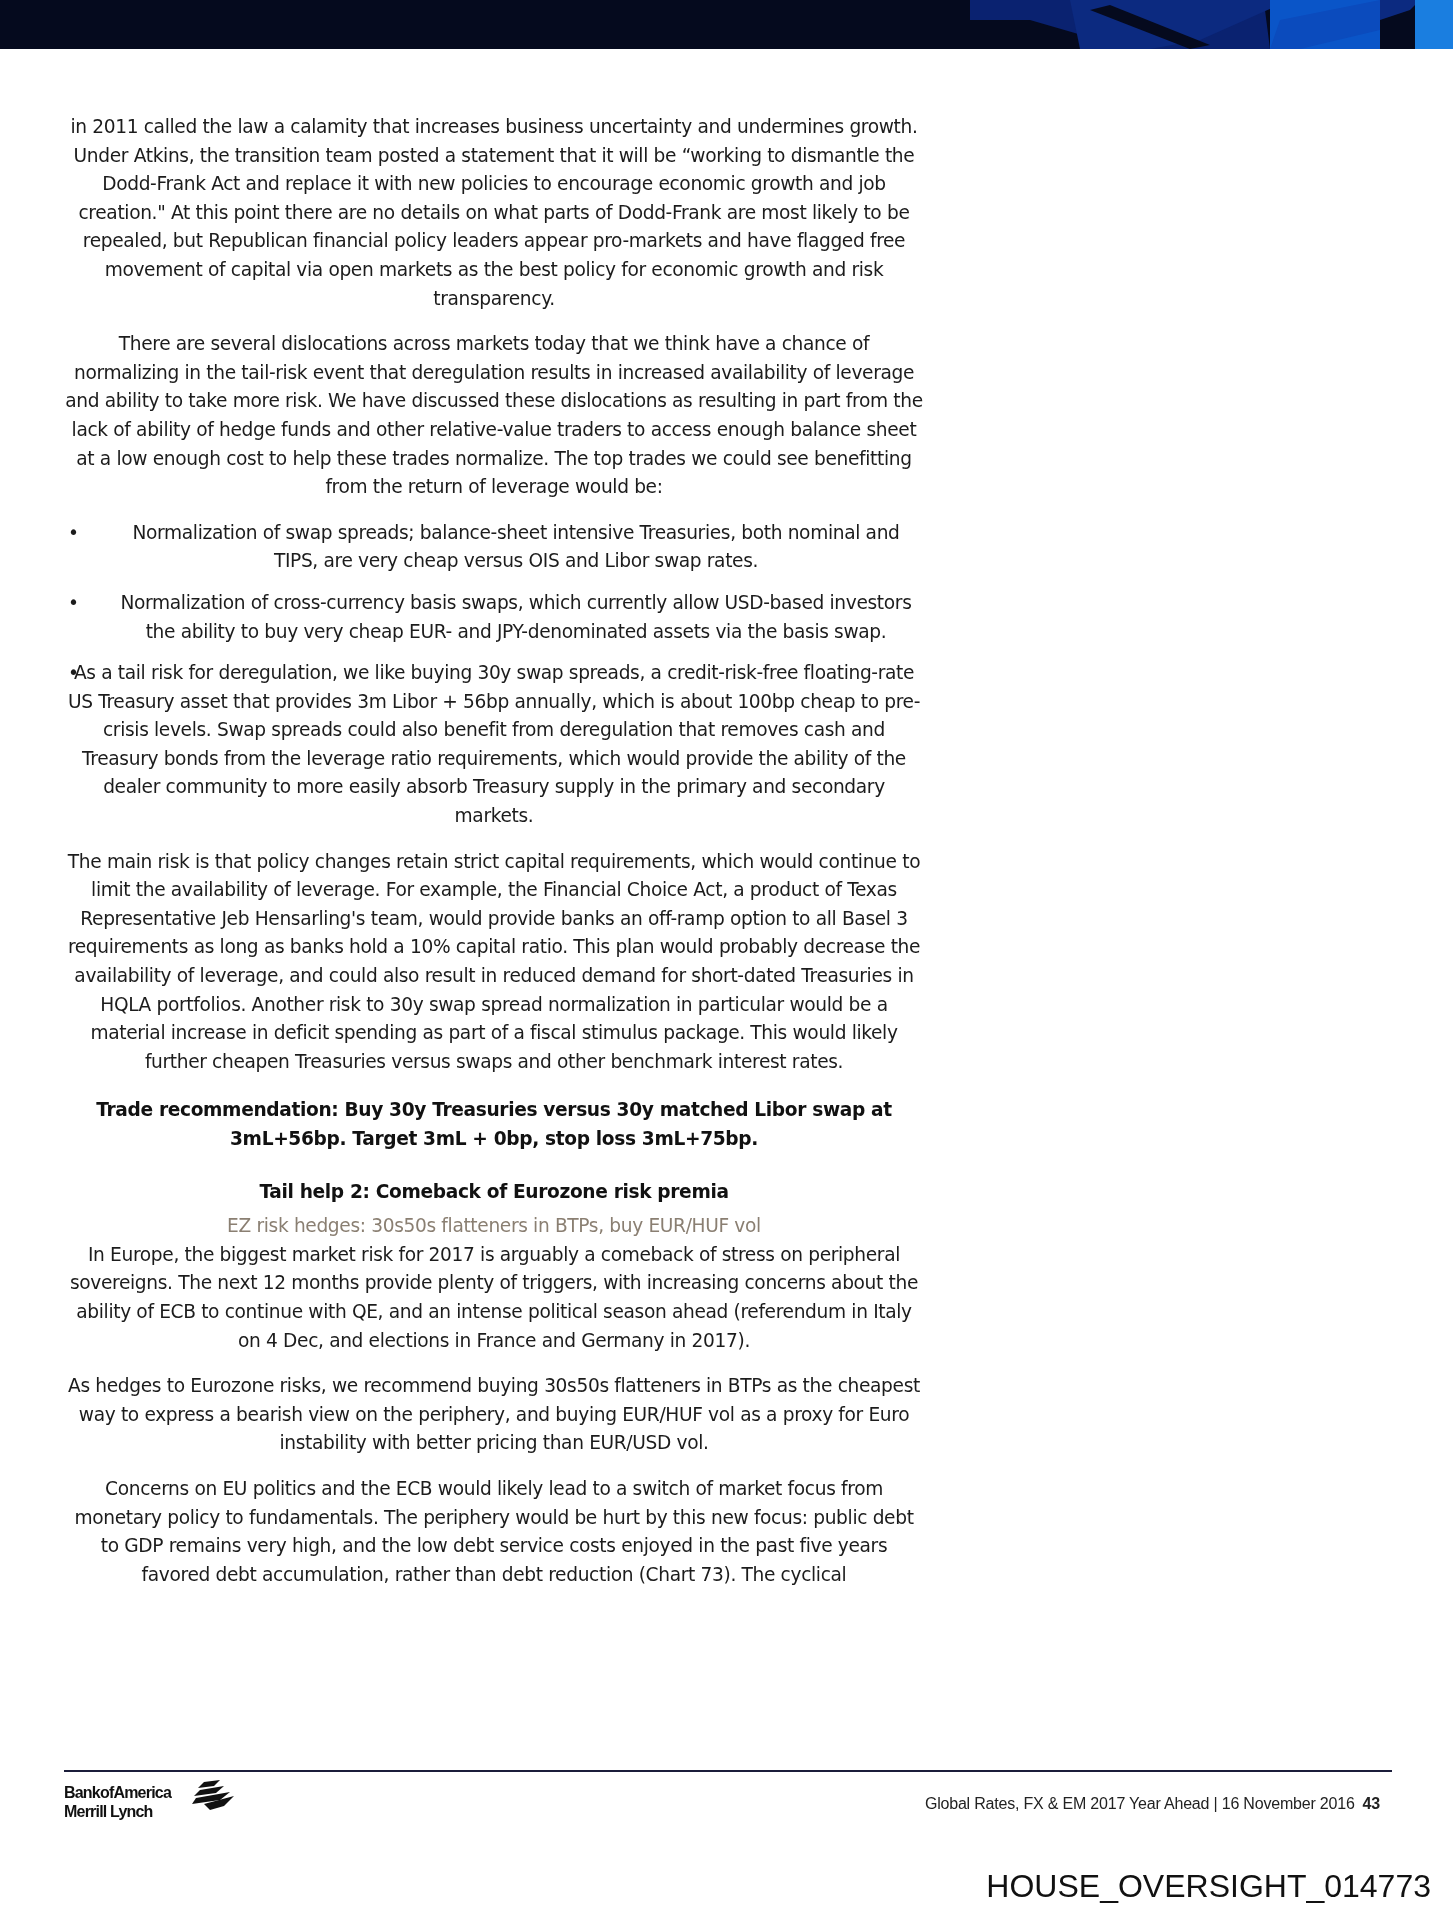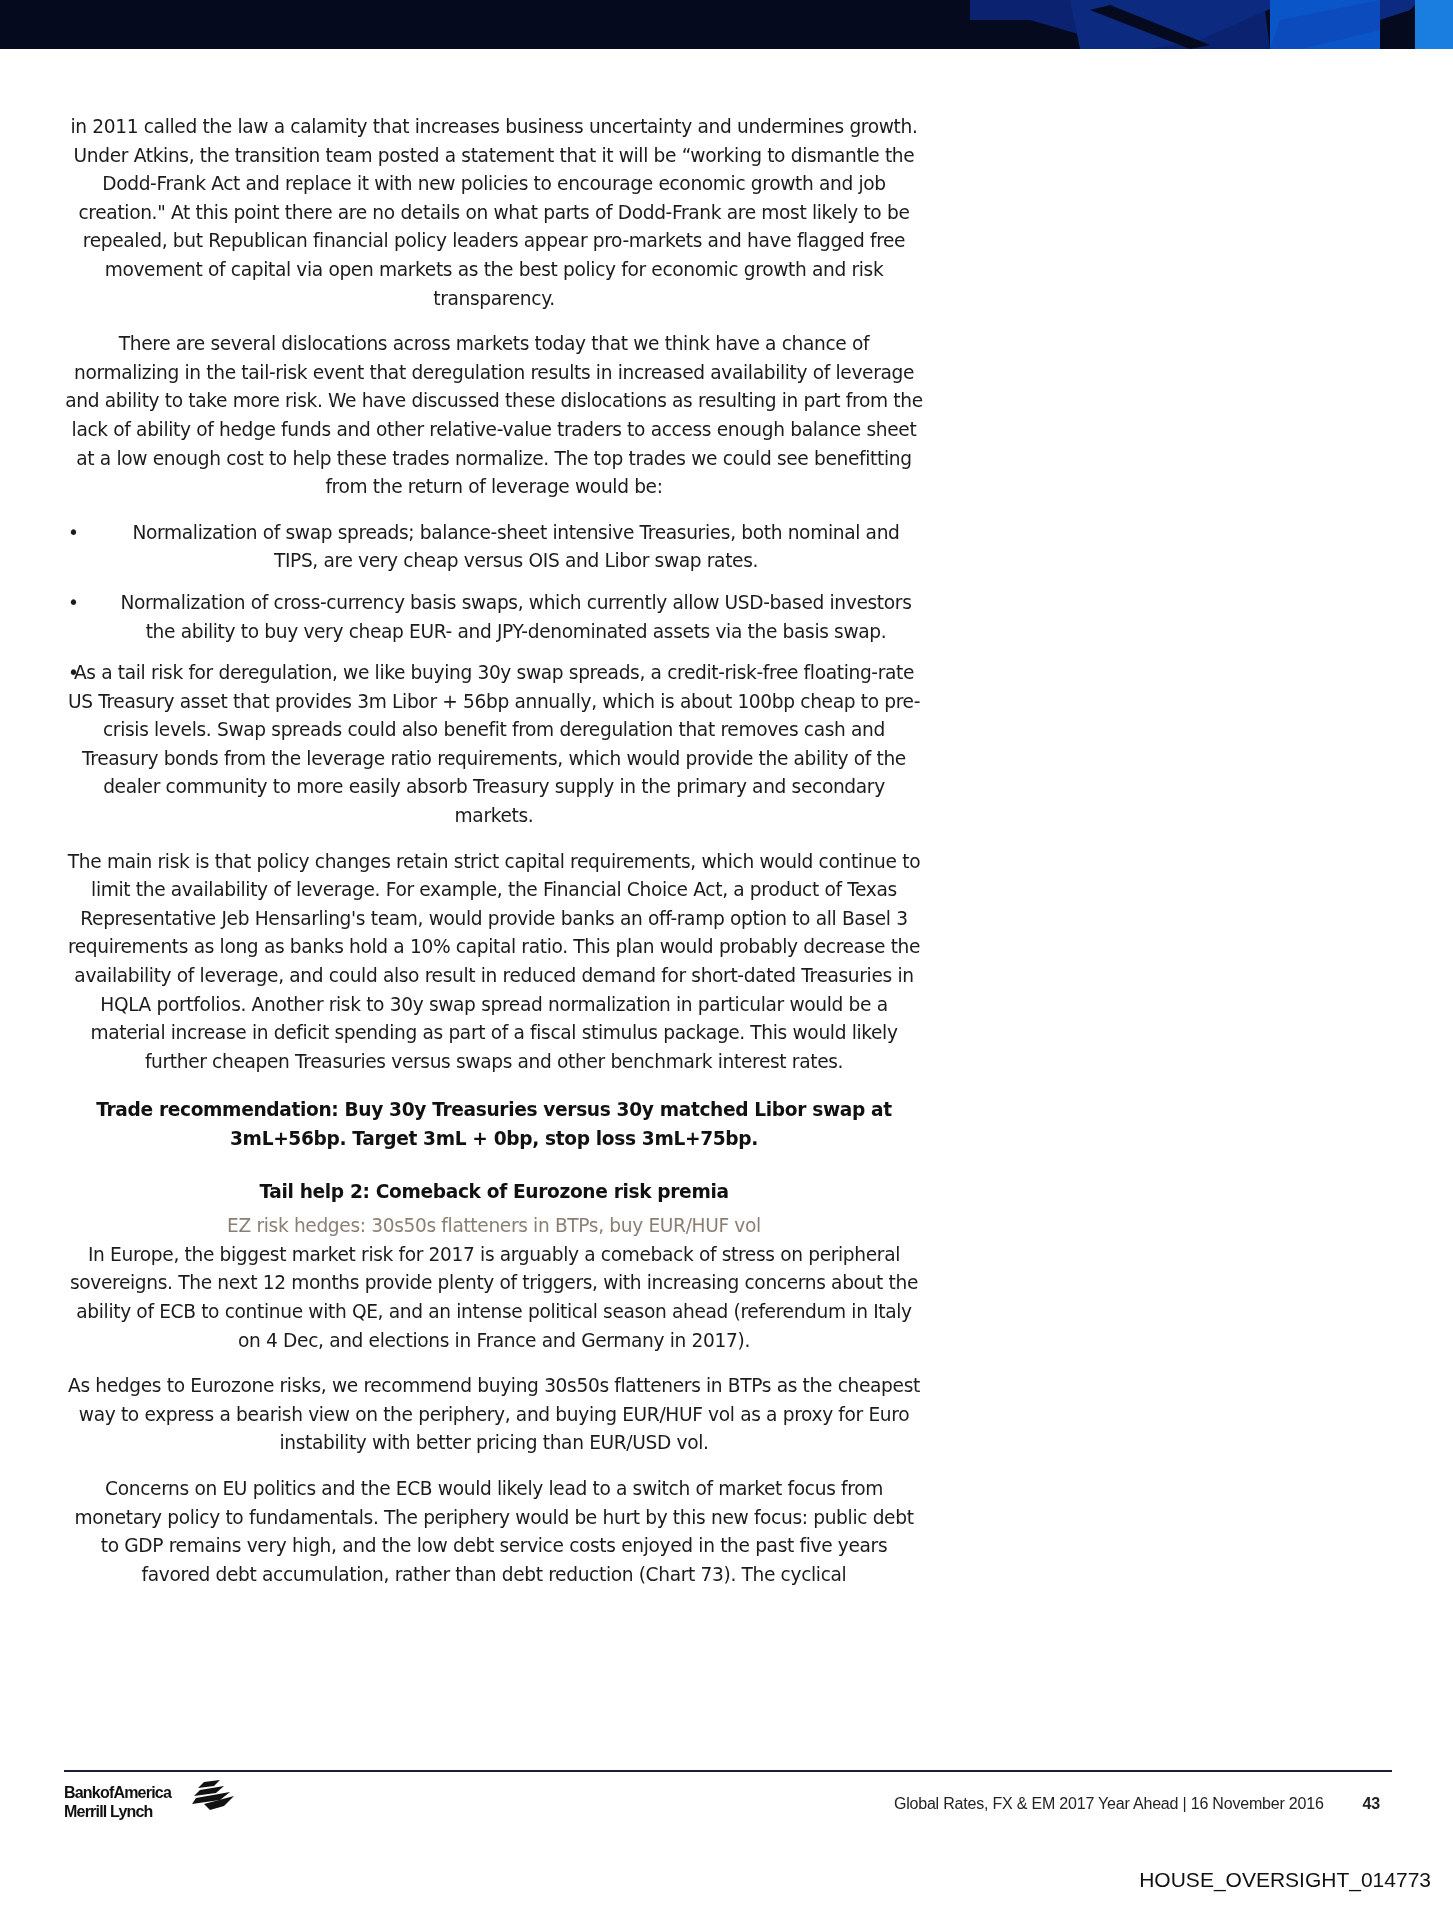--- a/index.html
+++ b/index.html
@@ -16,23 +16,23 @@
   .content li .bullet { position: absolute; left: 4px; top: 0; }
   .trade { font-weight: bold; margin: 20px 0 24px 0 !important; color: #111; }
   .h2 { font-weight: bold; margin: 0 0 6px 0 !important; color: #111; }
   .h3 { font-weight: normal; color: #8a7f72; margin: 0 !important; }
   .footer-rule { position: absolute; left: 64px; top: 1770px; width: 1328px; height: 2px; background: #1b1d3a; }
   .logo { position: absolute; left: 64px; top: 1783px; font-family: "Liberation Sans", sans-serif;
           font-weight: bold; font-size: 16px; line-height: 19px; letter-spacing: -0.8px; color: #111; }
   .logo-flag { position: absolute; left: 190px; top: 1780px; }
   .footer-text { position: absolute; right: 73px; top: 1795px; font-family: "Liberation Sans", sans-serif;
                  font-size: 16px; color: #222; letter-spacing: -0.2px; }
-  .footer-text .pg { font-weight: bold; margin-left: 39px; }
+  .footer-text .pg { font-weight: bold; margin-left: 8px; }
   .stamp { position: absolute; right: 22px; top: 1868px; font-family: "Liberation Sans", sans-serif;
-           font-size: 21px; color: #111; letter-spacing: 0px; }
+           font-size: 32px; color: #111; letter-spacing: 0px; }
 </style>
 </head>
 <body>
 
 <div class="banner">
   <svg width="1453" height="49" viewBox="0 0 1453 49">
     <rect x="0" y="0" width="1453" height="49" fill="#050a1e"></rect>
     <polygon points="970,0 1240,0 1265,10 1270,49 1130,49 1030,20 970,20" fill="#0a2270"></polygon>
     <polygon points="1070,0 1290,0 1200,40 1150,49 1080,49" fill="#0c2a80"></polygon>
     <polygon points="1270,0 1380,0 1380,49 1270,49" fill="#0a55c8"></polygon>

